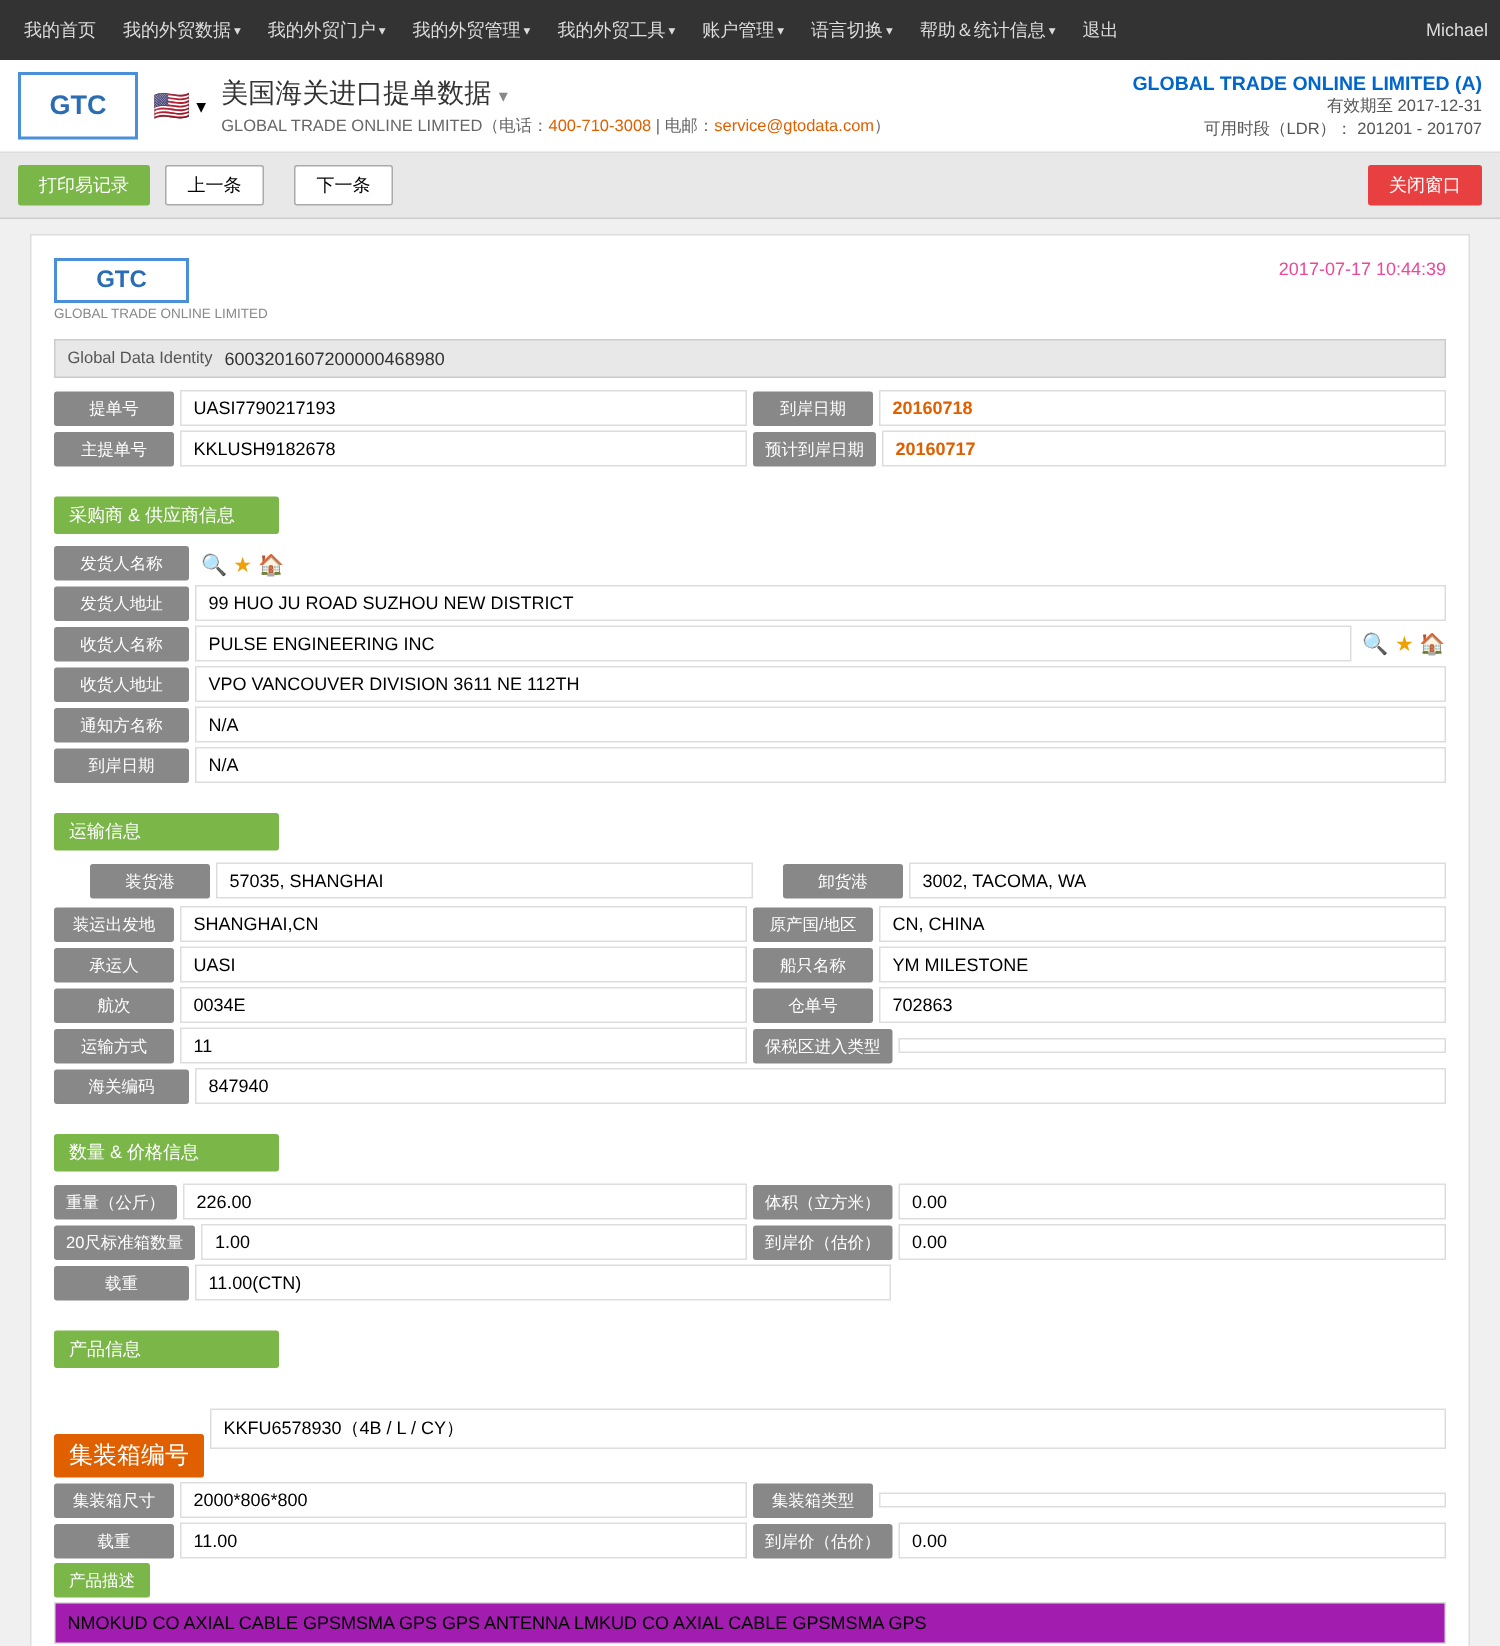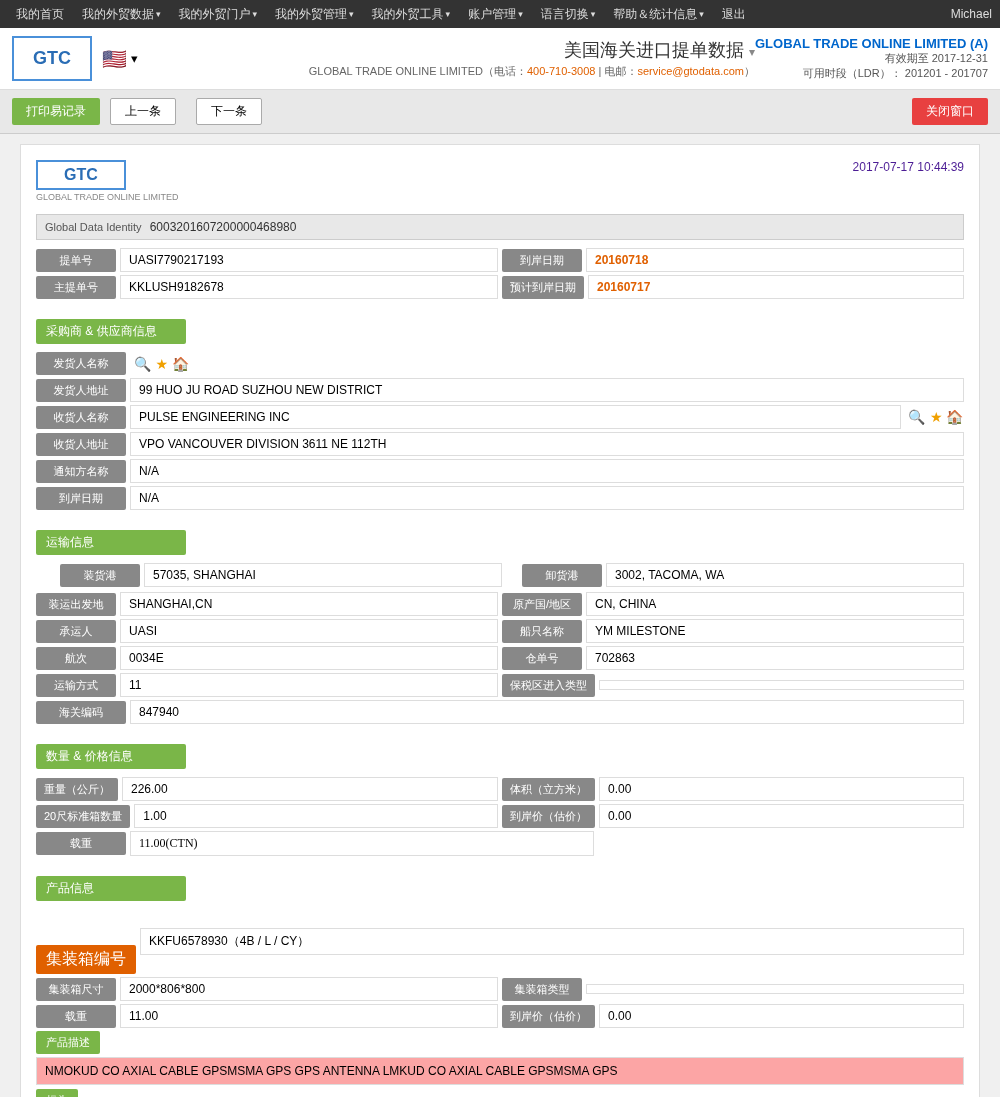--- a/index.html
+++ b/index.html
@@ -5,21 +5,21 @@
     * { margin: 0; padding: 0; box-sizing: border-box; }
     body { font-family: Arial, sans-serif; font-size: 12px; background: #f0f0f0; width: 1000px; }
 
     
     .top-nav {
       background: #333;
       color: #ccc;
       display: flex;
       align-items: center;
       padding: 0 8px;
-      height: 28px;
+      height: 40px;
       font-size: 12px;
     }
     .top-nav-items { display: flex; flex: 1; gap: 2px; }
     .top-nav-item {
       color: #ddd;
       padding: 4px 8px;
       cursor: pointer;
       white-space: nowrap;
       display: flex; align-items: center; gap: 2px;
     }
@@ -37,21 +37,21 @@
     }
     .logo-area { display: flex; align-items: center; gap: 10px; }
     .logo-box {
       width: 80px; height: 45px;
       border: 2px solid #4a90d9;
       display: flex; align-items: center; justify-content: center;
       color: #2a6db5; font-weight: bold; font-size: 18px;
     }
     .flag-area { display: flex; align-items: center; gap: 4px; font-size: 13px; }
     .flag { font-size: 20px; }
-    .site-title-area { flex: 1; margin-left: 10px; text-align: right; }
+    .site-title-area { flex: 1; margin-left: 10px; }
     .site-title { font-size: 18px; color: #333; font-weight: normal; }
     .site-subtitle { font-size: 11px; color: #666; margin-top: 2px; }
     .site-subtitle a { color: #e06000; text-decoration: none; }
     .account-info { text-align: right; font-size: 11px; }
     .account-name { color: #0066cc; font-size: 13px; font-weight: bold; }
     .account-detail { color: #555; }
 
     
     .toolbar {
       background: #e8e8e8;
@@ -99,21 +99,21 @@
       padding: 15px;
     }
 
     
     .record-header {
       display: flex;
       justify-content: space-between;
       align-items: flex-start;
       margin-bottom: 12px;
     }
-    .record-datetime { color: #4c1d95; font-size: 12px; }
+    .record-datetime { color: #ec4899; font-size: 12px; }
 
     
     .data-identity-row {
       display: flex;
       align-items: center;
       background: #e8e8e8;
       padding: 5px 8px;
       margin-bottom: 8px;
       border: 1px solid #ccc;
     }
@@ -159,21 +159,21 @@
     .col-field { display: flex; align-items: center; gap: 4px; }
     .col-field .info-label { min-width: 80px; }
     .col-field .info-value { flex: 1; }
 
     
     .product-desc-box {
       border: 1px solid #ddd;
       padding: 6px 8px;
       font-size: 12px;
       margin-bottom: 4px;
-      background: #fca5a5;
+      background: #a21caf;
     }
 
     .marks-value {
       border: 1px solid #ddd;
       padding: 4px 8px;
       font-size: 12px;
       background: #fff;
       margin-bottom: 4px;
     }
 
@@ -424,21 +424,21 @@
         <div class="info-value">1.00</div>
       </div>
       <div class="col-field">
         <div class="info-label">到岸价（估价）</div>
         <div class="info-value">0.00</div>
       </div>
     </div>
 
     <div style="display:flex;align-items:center;gap:4px;margin-bottom:3px;">
       <div class="info-label" style="min-width:90px;">载重</div>
-      <div class="info-value" style="flex:1;max-width:50%;font-family:Liberation Serif, serif;">11.00(CTN)</div>
+      <div class="info-value" style="flex:1;max-width:50%;">11.00(CTN)</div>
     </div>
   </div>
 
   <div class="section-wrapper">
     <div class="section-header">产品信息</div>
 
     <div style="display:flex;align-items:center;gap:4px;margin-bottom:3px;">
       <div style="background:#e06000;color:#fff;padding:4px 10px;font-size:16px;border-radius:2px;min-width:90px;text-align:center;margin-top:36px;">集装箱编号</div>
       <div class="info-value" style="flex:1;">KKFU6578930（4B / L / CY）</div>
     </div>

